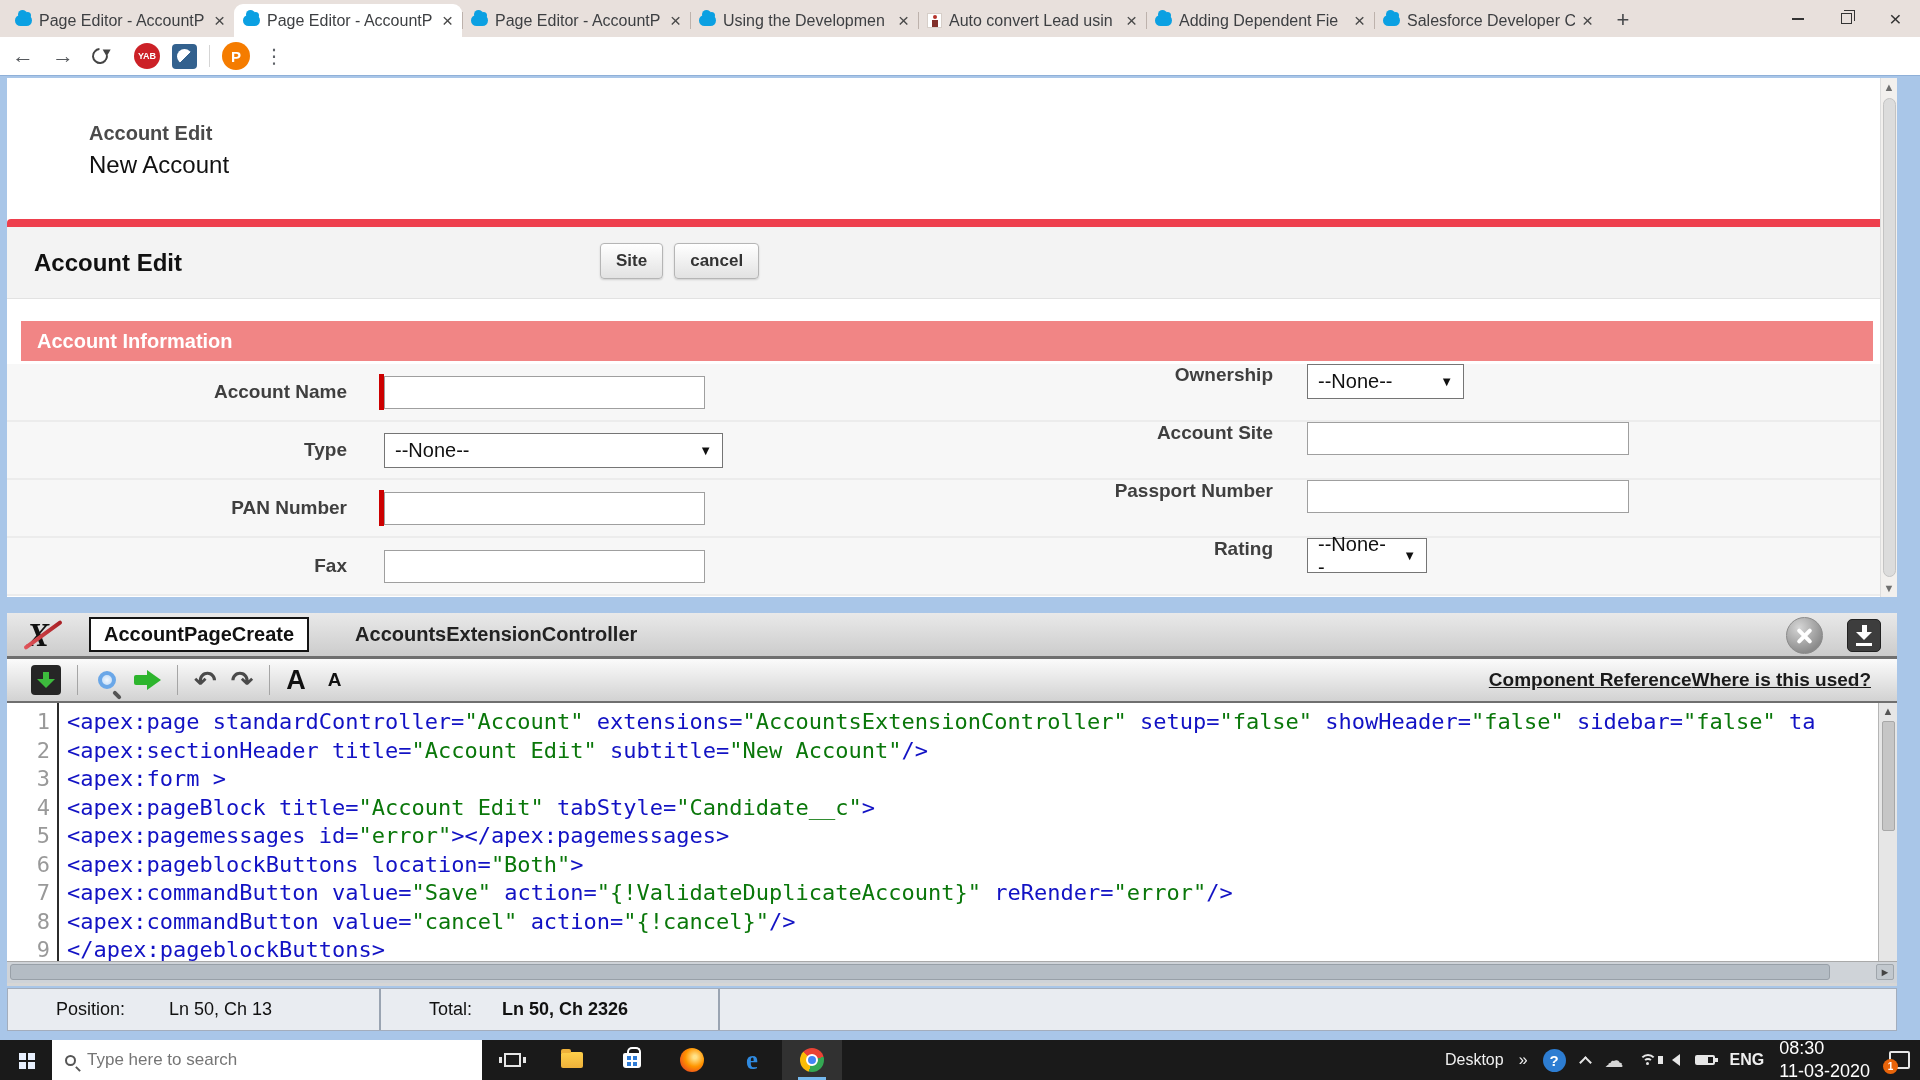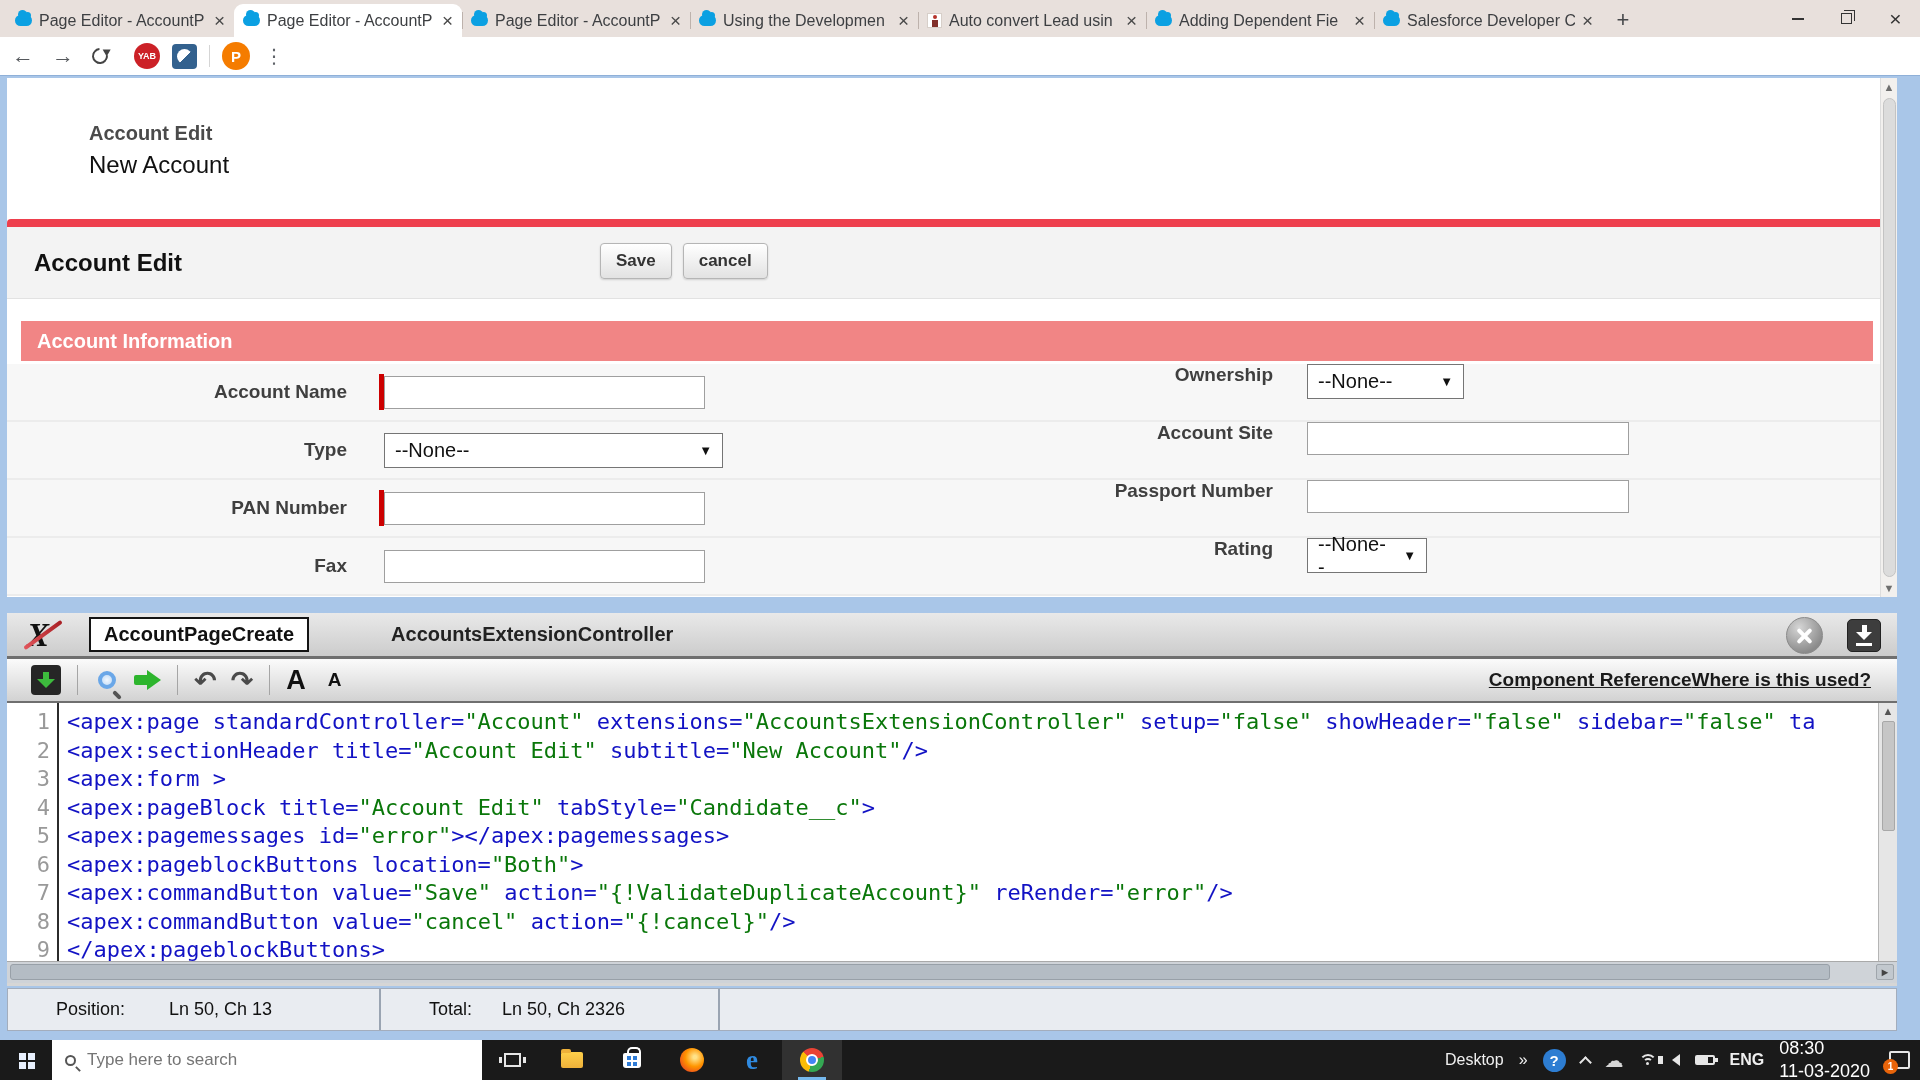--- a/index.html
+++ b/index.html
@@ -118,21 +118,21 @@
   .code-vscroll .thumb { width:13px; height:110px; margin-top:2px; background:#c6c6c6; border:1px solid #a8a8a8; border-radius:2px; }
   .hscroll { height:22px; background:#cfd3d8; position:relative; border-top:1px solid #a9a9a9; }
   .h-thumb { position:absolute; left:3px; top:2px; bottom:3px; width:1820px; background:#b4bcc4; border:1px solid #98a0a8; border-radius:3px; }
   .h-arr { position:absolute; right:3px; top:2px; width:18px; bottom:3px; display:flex; align-items:center; justify-content:center; font-size:11px; color:#444; background:#c2c8ce; border:1px solid #a0a6ac; border-radius:2px; }
 
   
   #statusbar { position:absolute; top:912px; left:7px; width:1890px; height:43px; background:#e9ecf1; border:1px solid #a3adbc; display:flex; align-items:center; font-size:18px; color:#111; }
   .sb-cell { height:100%; display:flex; align-items:center; border-right:2px solid #9aa4b2; }
   .sb-c1 { width:373px; } .sb-c2 { width:339px; }
   .sb-lab1 { margin-left:48px;text-align:right; } .sb-val1 { margin-left:44px; }
-  .sb-lab2 { margin-left:48px; } .sb-val2 { margin-left:30px; }
+  .sb-lab2 { margin-left:48px; } .sb-val2 { margin-left:30px;font-weight:bold; }
 
   
   #taskbar { position:absolute; top:1040px; left:0; width:1920px; height:40px; background:#1a1a1a; display:flex; align-items:center; color:#eee; }
   .startbtn { width:52px; height:40px; display:flex; align-items:center; justify-content:center; }
   .winlogo { width:7px; height:7px; background:#e8f0fe; box-shadow:9px 0 #e8f0fe, 0 9px #e8f0fe, 9px 9px #e8f0fe; margin:-8px 8px 0 0; }
   .searchbox { width:430px; height:40px; background:#fff; display:flex; align-items:center; padding-left:13px; }
   .searchglass { width:11px; height:11px; border:2px solid #555; border-radius:50%; position:relative; }
   .searchglass::after { content:''; position:absolute; width:2px; height:6px; background:#555; left:10px; top:9px; transform:rotate(-45deg); }
   .searchbox input { border:none; outline:none; font-size:17px; color:#444; margin-left:11px; width:330px; font-family:inherit; background:transparent; }
   .tb-ic { width:60px; height:40px; display:flex; align-items:center; justify-content:center; position:relative; }
@@ -238,21 +238,21 @@
 
   <div id="sfpage">
     <div class="sf-head">
       <div class="sf-head-small">Account Edit</div>
       <div class="sf-head-big">New Account</div>
     </div>
     <div class="redbar" id="redbar" style="background: rgb(238, 63, 77);"></div>
     <div class="blockhead">
       <div class="blocktitle">Account Edit</div>
       <div class="btns">
-        <button class="sfbtn">Save</button>
+        <button class="sfbtn">Site</button>
         <button class="sfbtn">cancel</button>
       </div>
     </div>
     <div class="sechead" id="sechead" style="background: rgb(241, 133, 133);">Account Information</div>
     <div id="formrows">
         <div class="frow">
           <div class="fcell-l">
             <div class="flabel-l">Account Name</div>
             <span style="display: flex; align-items: center;">
               <span class="reqbar" style="background: rgb(204, 0, 0);"></span>
@@ -331,21 +331,21 @@
       <span class="arr">▼</span>
     </div>
   </div>
 
   <div id="editor">
     <div class="ed-tabs">
       <span class="xlogo">
         <span class="xchar">X</span>
         <span class="xslash"></span>
       </span>
-      <span id="edtabs" style="display:flex;align-items:center;gap:36px;">
+      <span id="edtabs" style="display:flex;align-items:center;">
           <span class="ed-tab-active">AccountPageCreate</span>
           <span class="ed-tab">AccountsExtensionController</span>
         </span>
       <div class="ed-right">
         <span class="toolbtn-circle">
           <i class="cross-bar cb1"></i>
             <i class="cross-bar cb2"></i>
         </span>
         <span class="dl-btn">
           <i class="dl-stem"></i>

